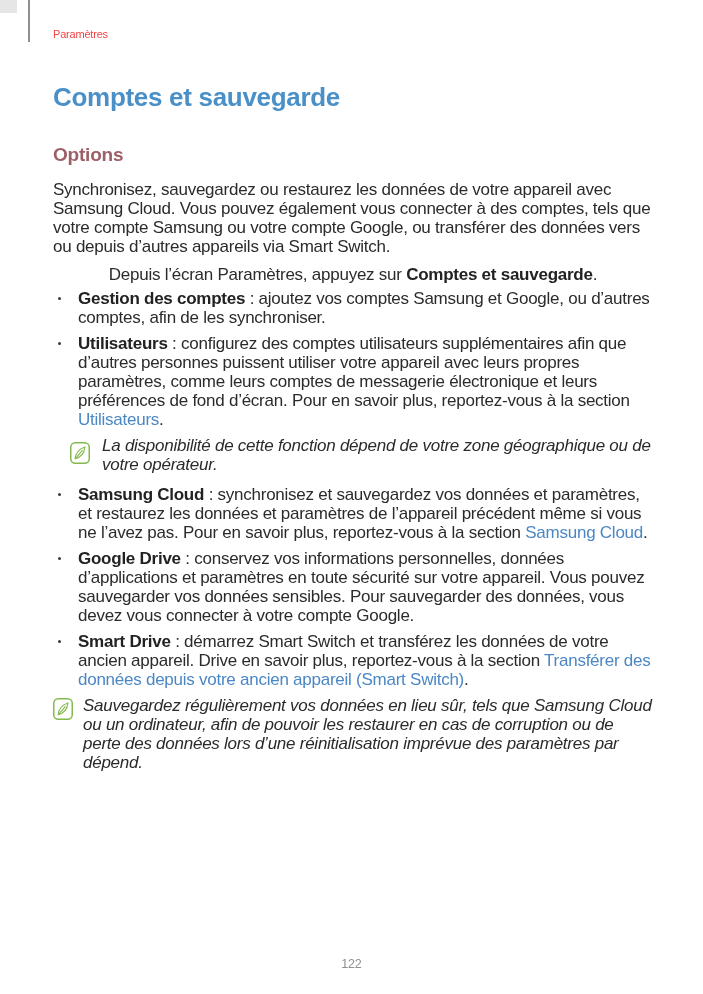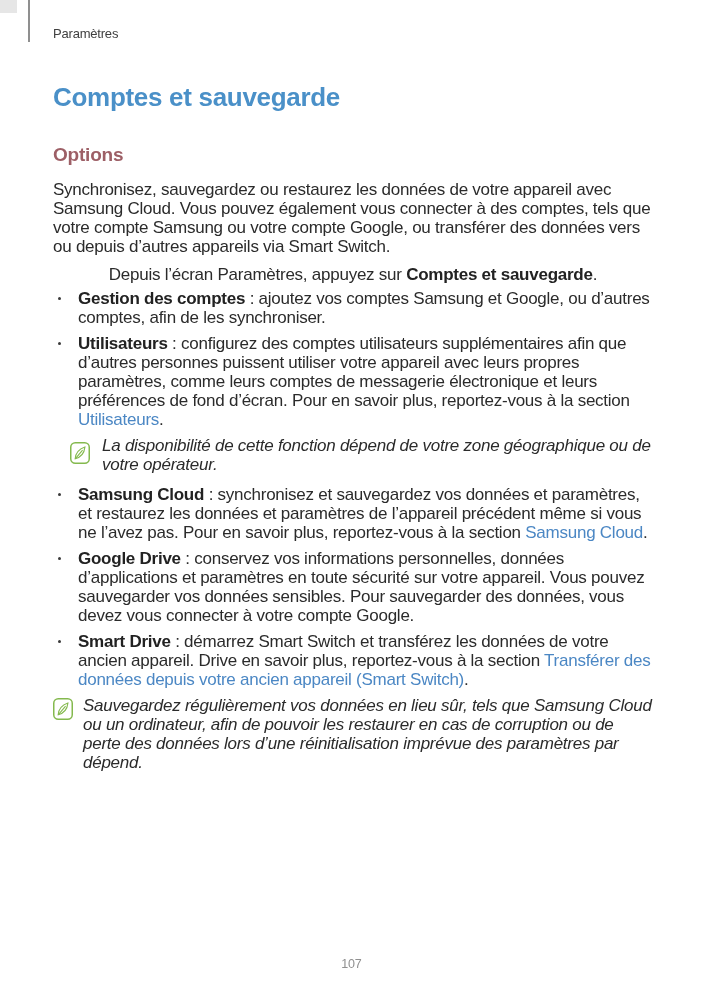--- a/index.html
+++ b/index.html
@@ -22,23 +22,23 @@
   }
   .header-rule {
     position: absolute;
     left: 28px; top: 0;
     width: 2px; height: 42px;
     background: #8f8f8f;
   }
   .running-header {
     position: absolute;
     left: 53px; top: 26px;
-    font-size: 13px;
+    font-size: 11px;
     line-height: 16px;
-    color: #404040;
+    color: #ef4444;
     letter-spacing: -0.2px;
   }
   .content {
     position: absolute;
     left: 53px; top: 0;
     width: 600px;
   }
   .chapter-title {
     margin: 82px 0 0 0;
     font-size: 26px;
@@ -186,15 +186,15 @@
           <rect x="0.75" y="0.75" width="18.5" height="20.5" rx="4.5" stroke="#84b94e" stroke-width="1.5"></rect>
           <path d="M5.2 16.8 C5.6 11.4 9.1 7.1 14.9 5.1 C14.3 11 11 15.1 5.2 16.8 Z" stroke="#84b94e" stroke-width="1.1" fill="none"></path>
           <path d="M5.2 16.8 L12.6 8.2" stroke="#84b94e" stroke-width="1.1"></path>
         </svg>
       </span>
       <span class="note-text">Sauvegardez régulièrement vos données en lieu sûr, tels que Samsung Cloud ou un ordinateur, afin de pouvoir les restaurer en cas de corruption ou de perte des données lors d’une réinitialisation imprévue des paramètres par dépend.</span>
     </div>
 
   </div>
 
-  <div class="page-number">107</div>
+  <div class="page-number">122</div>
 
 </div>
 
 </body></html>

